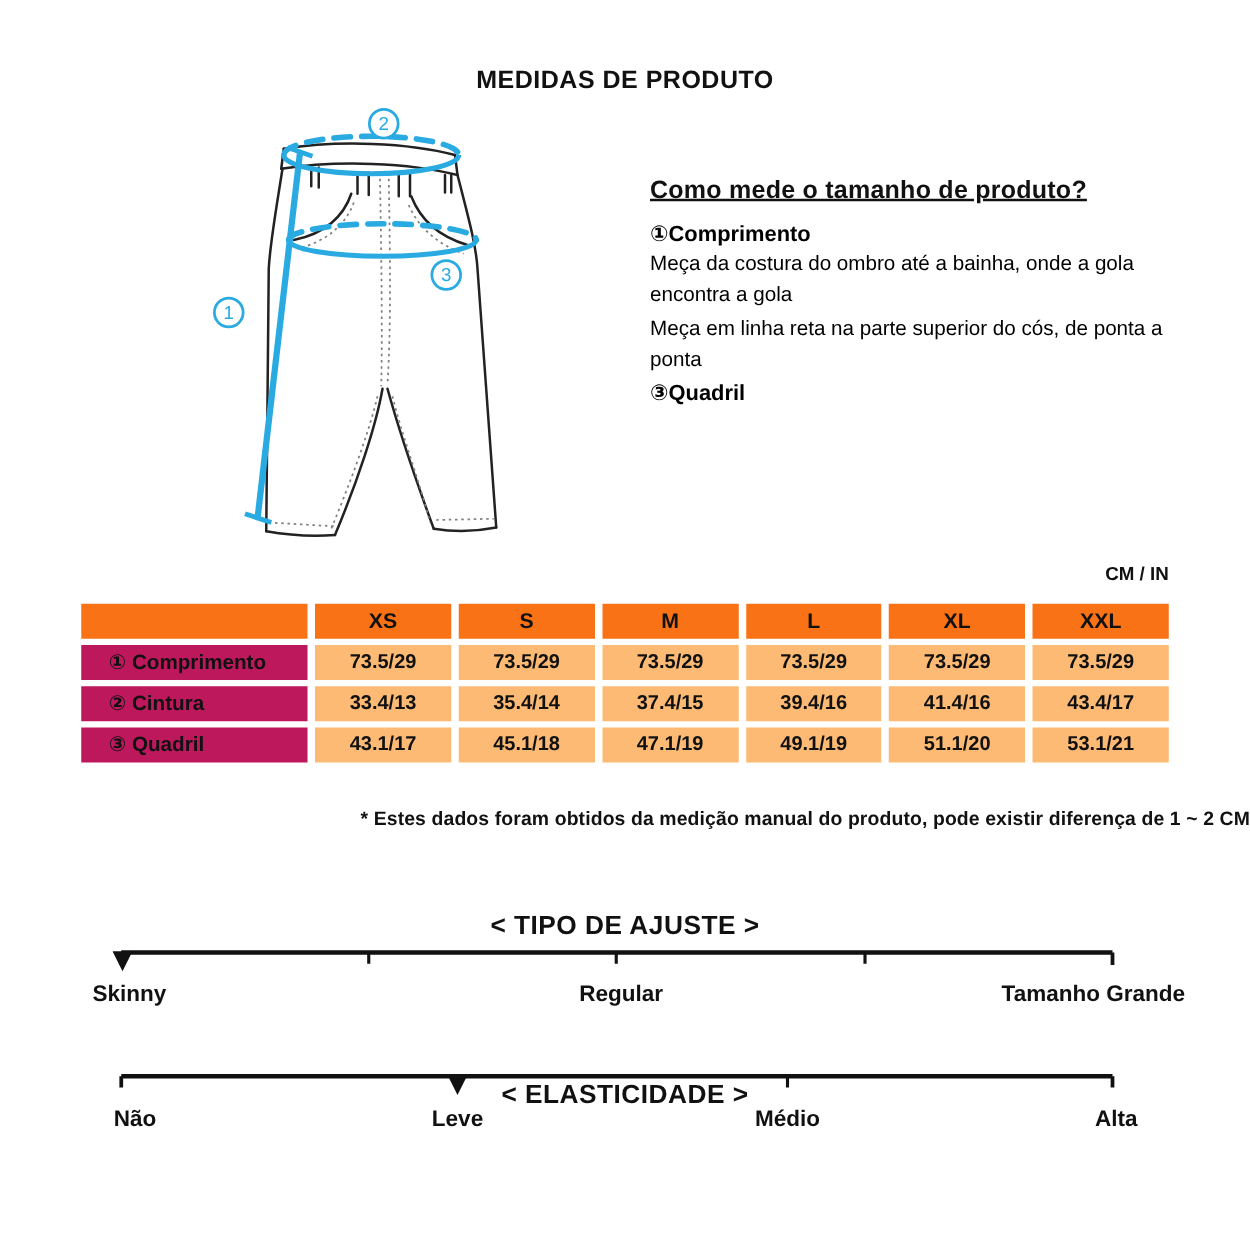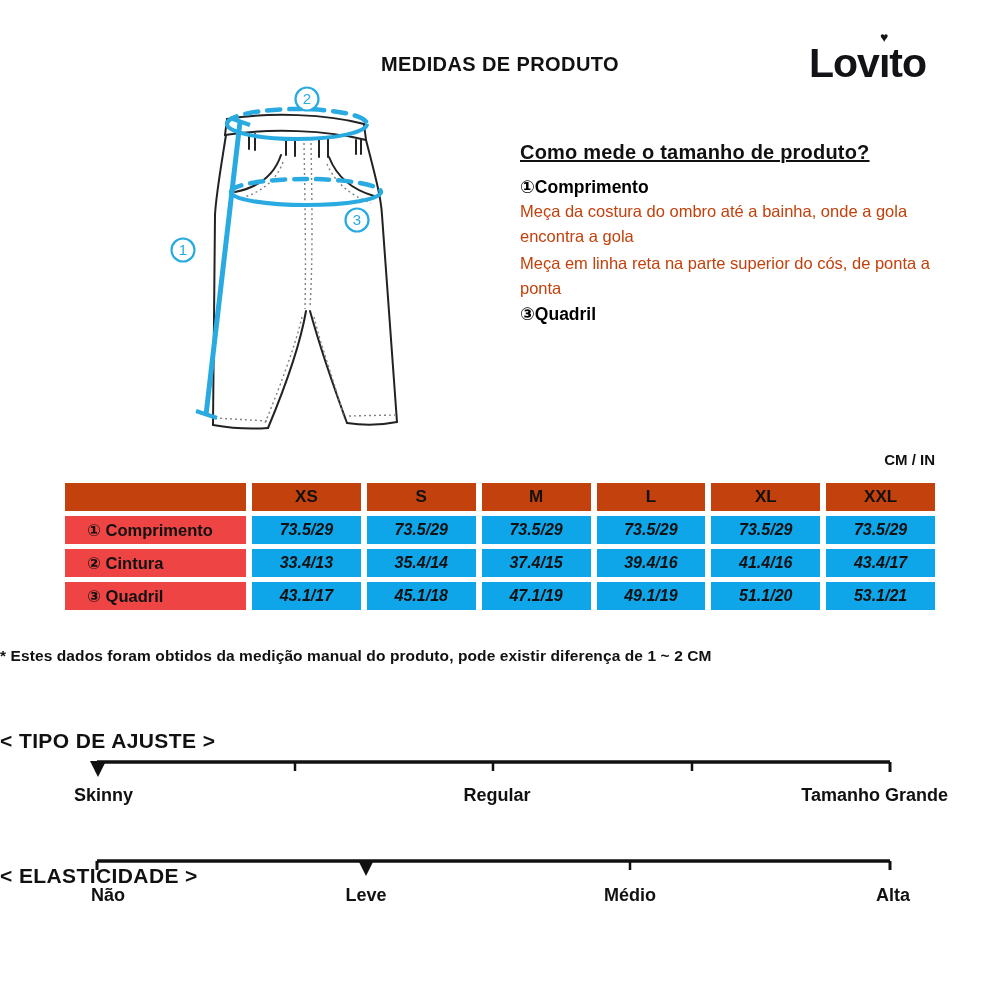--- a/index.html
+++ b/index.html
@@ -16,57 +16,56 @@
   .logo .heart { position:absolute; left:50%; transform:translateX(-50%); top:-11px;
                  font-size:14px; letter-spacing:0; }
 
   
   .jeans { position:absolute; left:165px; top:85px; }
 
   
   .guide { position:absolute; left:520px; top:141px; width:432px; }
   .guide h2 { font-size:20px; font-weight:700; margin-bottom:12px; letter-spacing:.2px;text-decoration:underline; }
   .g-item-title { font-size:17.5px; font-weight:700; line-height:23px; color:#000000; }
-  .g-item-desc  { font-size:16.5px; font-weight:400; line-height:24.5px; color:#c2410c; margin-bottom:3px; }
+  .g-item-desc  { font-size:16.5px; font-weight:400; line-height:24.5px; color:#000000; margin-bottom:3px; }
 
   
   .unit { position:absolute; top:451px; right:65px; font-size:15px; font-weight:700; }
   .size-table { position:absolute; left:65px; top:483px; width:870px;
                 display:grid; grid-template-columns:181px repeat(6,1fr);
                 grid-auto-rows:28px; gap:5px 6px; }
   .size-table .cell { display:flex; align-items:center; justify-content:center;
                       font-size:16px; font-weight:700; }
-  .size-table .head { background:#c2410c; font-size:17px; }
-  .size-table .rowlabel { background:#ef4444; justify-content:flex-start; padding-left:22px; font-size:16.5px; }
-  .size-table .val { background:#0ea5e9;font-style:italic; }
+  .size-table .head { background:#f97316; font-size:17px; }
+  .size-table .rowlabel { background:#be185d; justify-content:flex-start; padding-left:22px; font-size:16.5px; }
+  .size-table .val { background:#fdba74; }
 
-  .note { position:absolute; top:647px; left:0; width:1000px; text-align:left;
+  .note { position:absolute; top:647px; left:0; width:1000px; text-align:right;
           font-size:15.5px; font-weight:700; letter-spacing:.1px; }
 
   
-  .scale-heading { position:absolute; left:0; width:1000px; text-align:left;
+  .scale-heading { position:absolute; left:0; width:1000px; text-align:center;
                    font-size:21px; font-weight:800; letter-spacing:.4px; }
   .h-fit { top:729px; }
   .h-stretch { top:864px; }
   .scale-svg { position:absolute; left:90px; width:815px; height:26px; }
   .svg-fit { top:757px; }
   .svg-stretch { top:855px; }
   .s-label { position:absolute; font-size:18px; font-weight:700; white-space:nowrap; }
   .row-fit { top:785px; }
   .row-stretch { top:885px; }
   .lab-left { } .lab-center { transform:translateX(-50%); }
 </style>
 </head>
 <body>
 
 <div class="page">
 
   <div class="title">MEDIDAS DE PRODUTO</div>
 
-  <div class="logo"><span>Lov</span><span class="iwrap"><span>ı</span><span class="heart">♥</span></span><span>to</span></div>
 
   <svg class="jeans" width="300" height="360" viewBox="0 0 300 360">
 
     <g stroke="#222" stroke-width="2" fill="none" stroke-linecap="round" stroke-linejoin="round">
       <path d="M62,34 C105,27 162,29 199,39"></path>
       <path d="M60,50 C105,43 162,45 201,55"></path>
       <path d="M62,34 L60,50"></path>
       <path d="M199,39 L201,55"></path>
       <path d="M84,49 L84,64 M90,49 L90,65"></path>
       <path d="M121,53 L121,70 M130,53 L130,71"></path>

